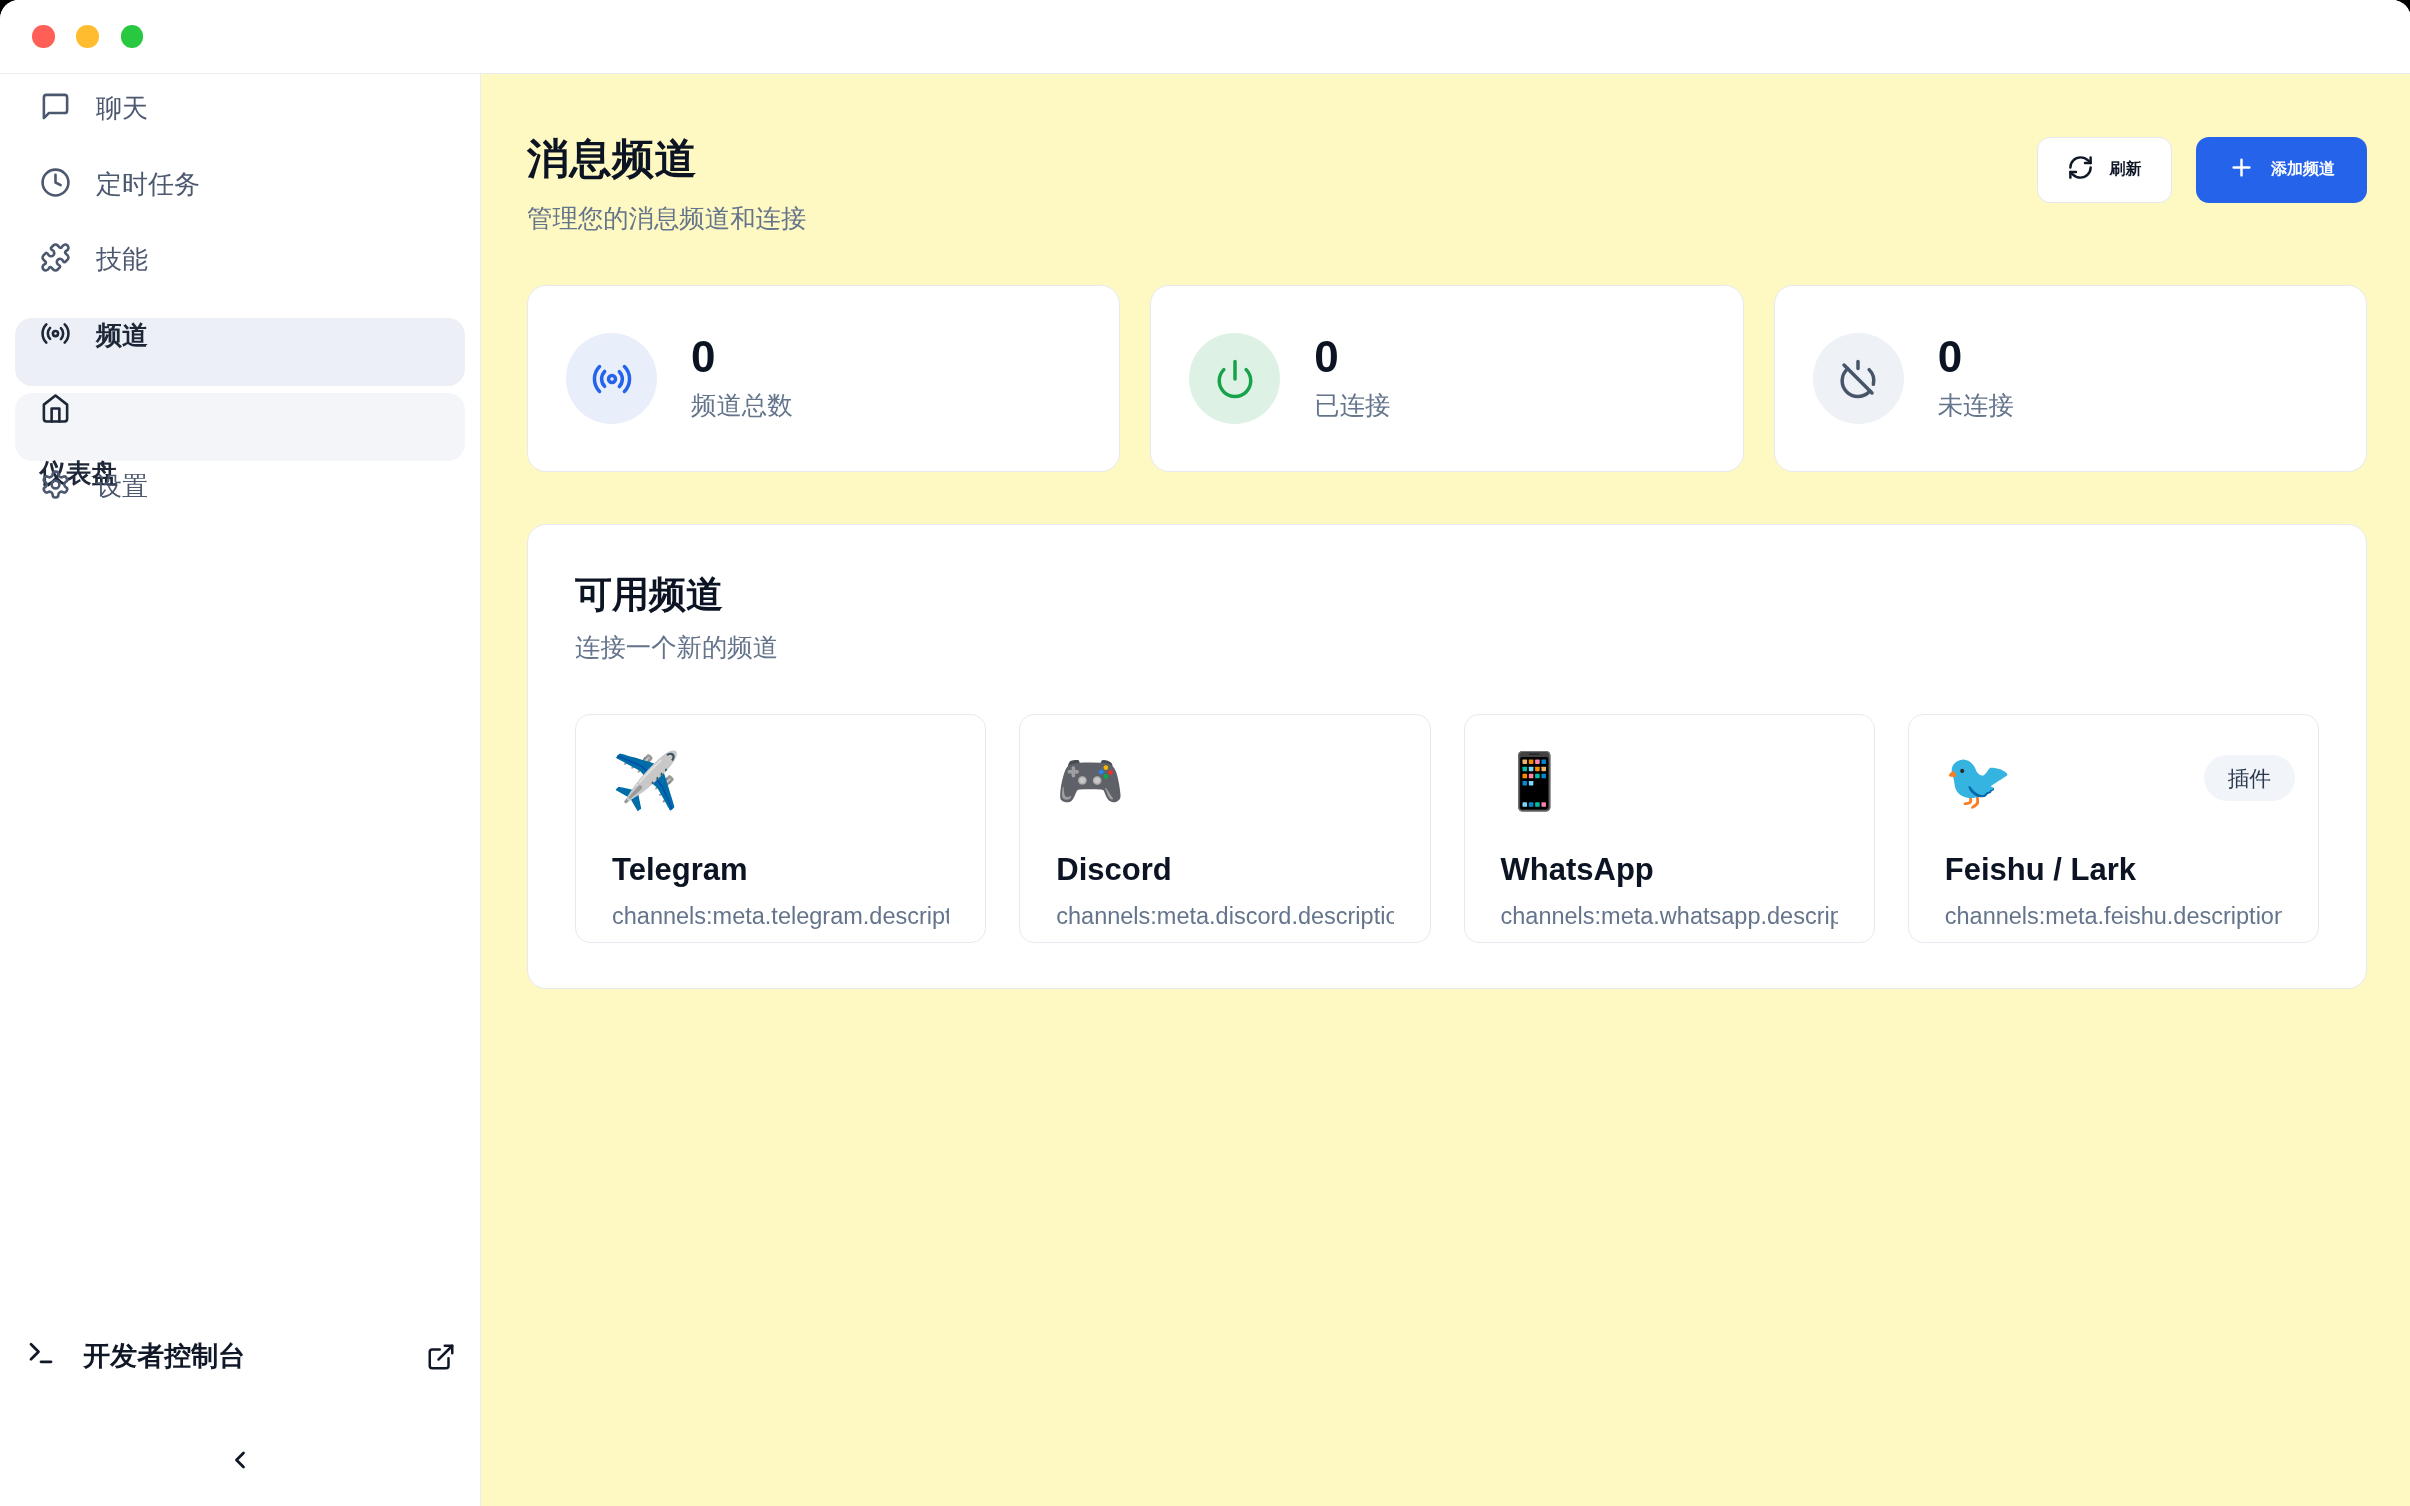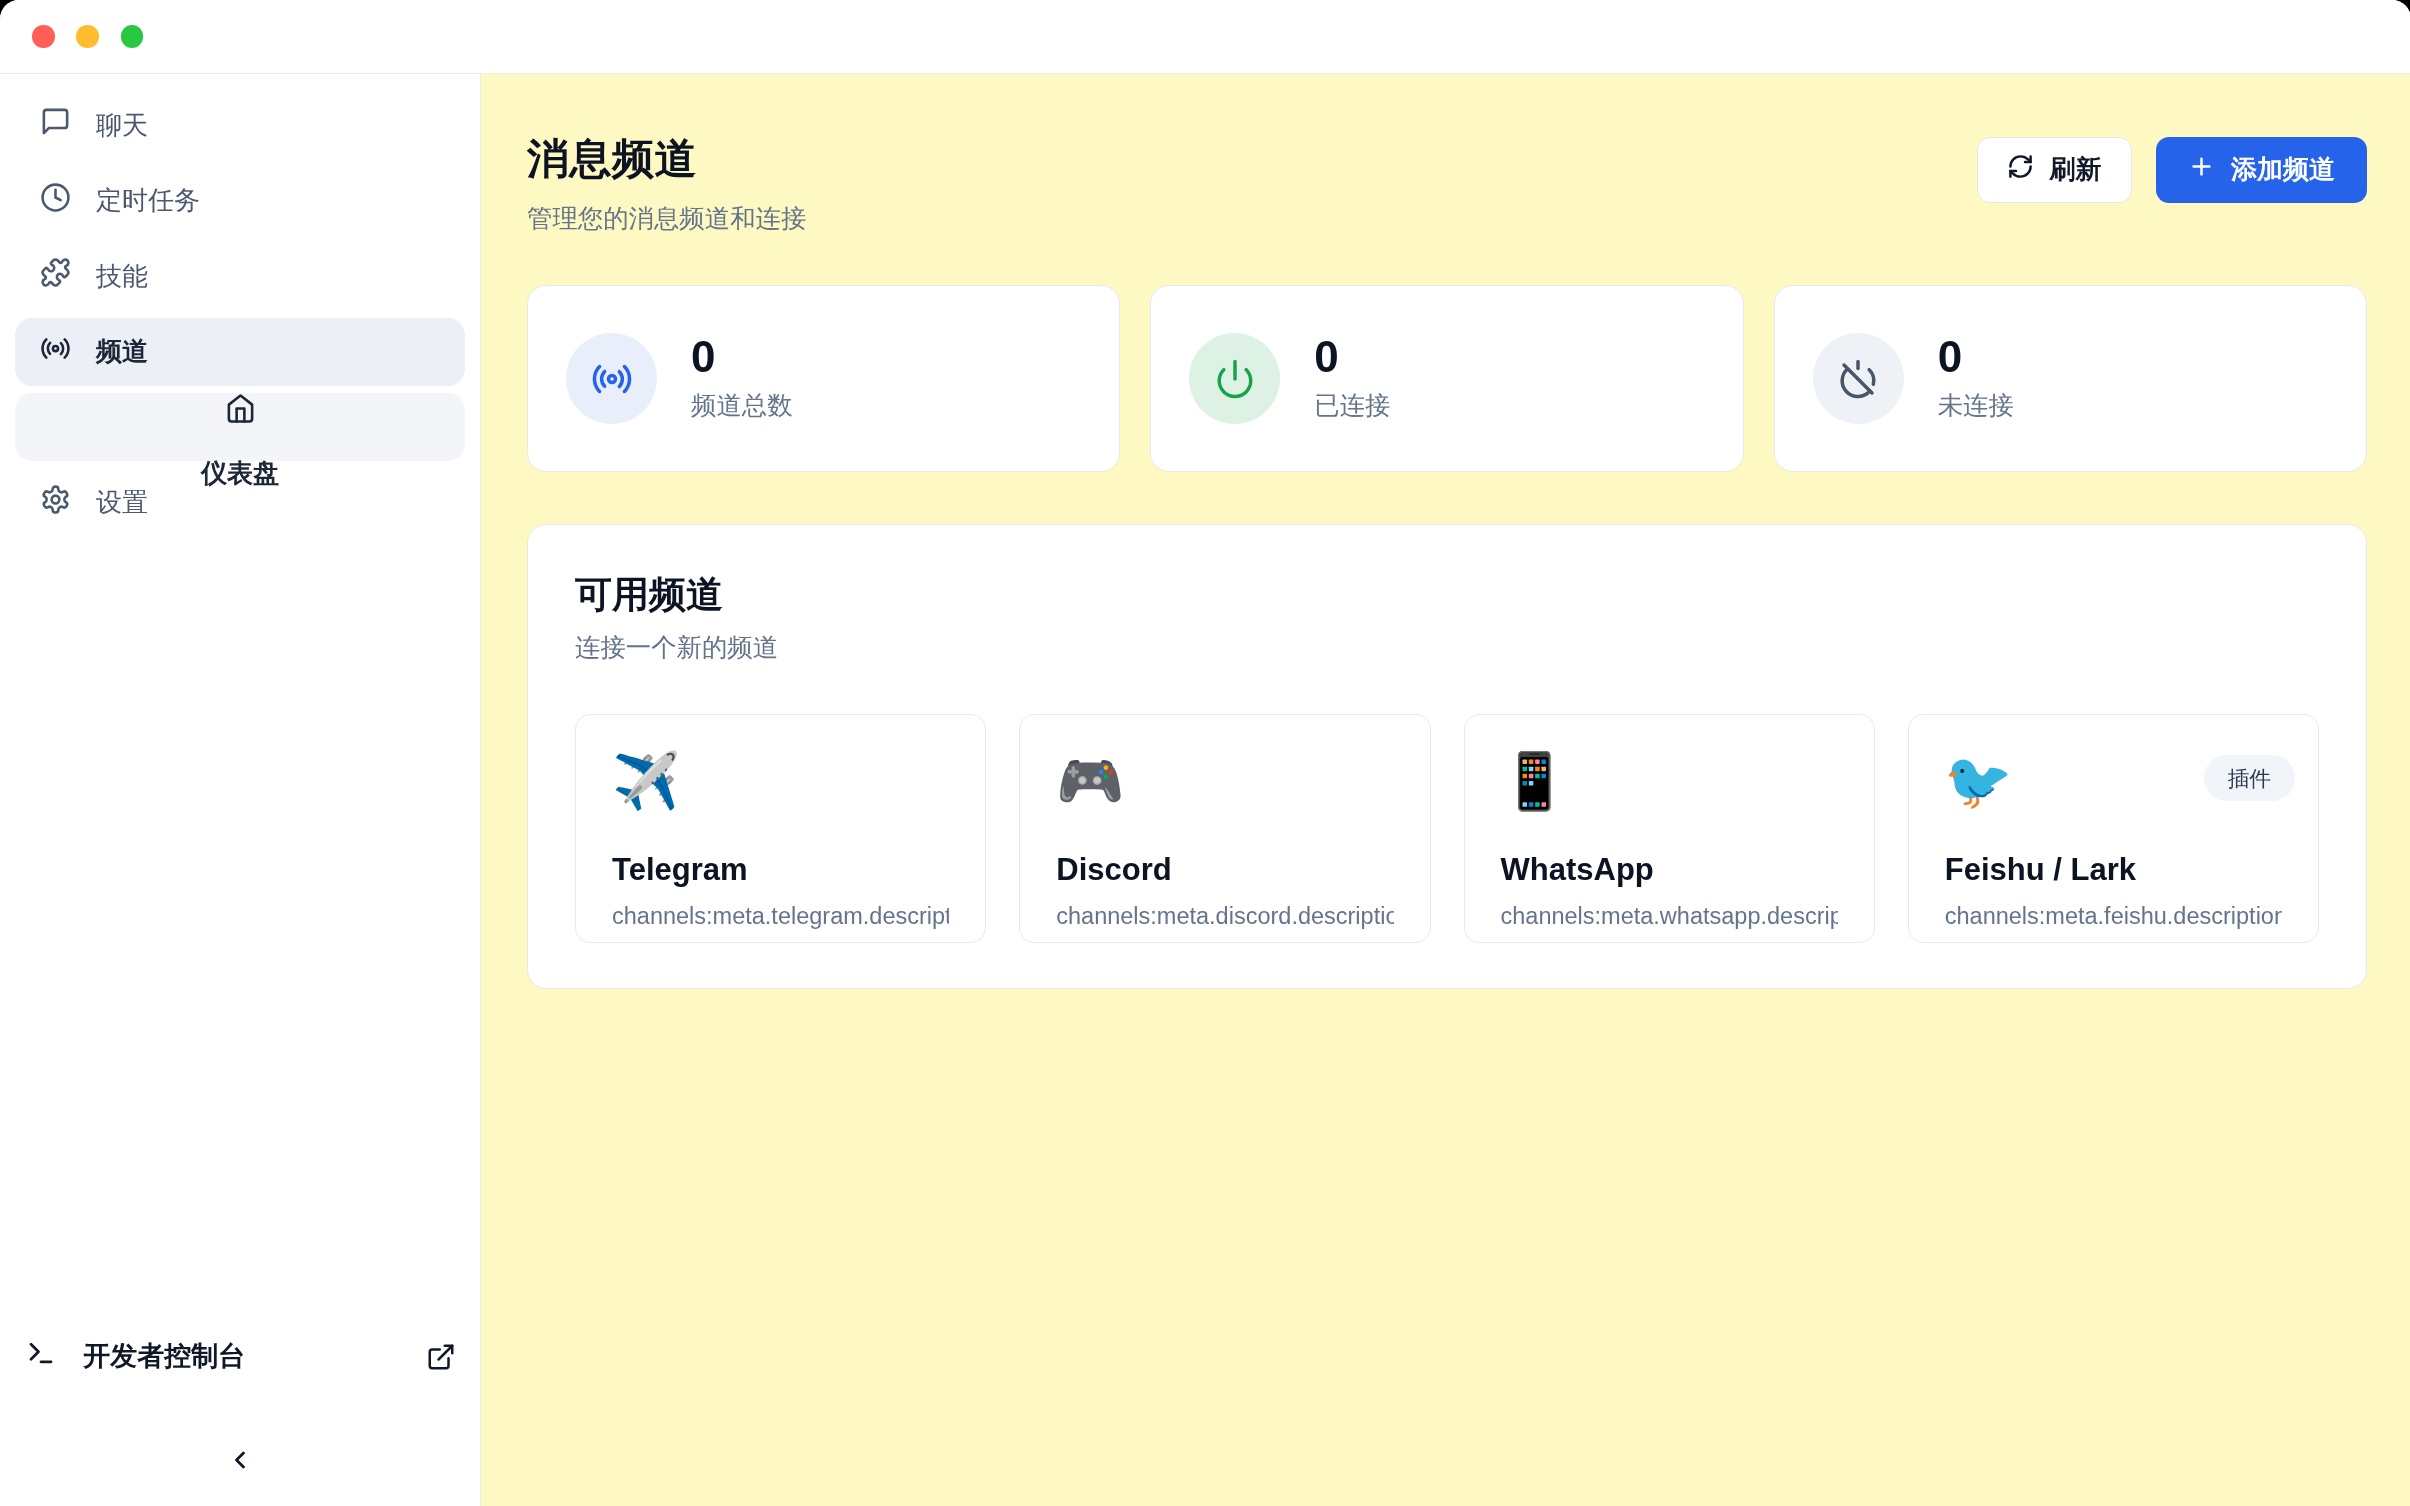--- a/index.html
+++ b/index.html
@@ -13,41 +13,41 @@
   .traffic { display:flex; gap:21.7px; }
   .light { width:22.6px; height:22.6px; border-radius:50%; }
   .light.red { background:#ff5f57; }
   .light.yellow { background:#febc2e; }
   .light.green { background:#28c840; }
 
   .app { flex:1; display:flex; min-height:0; }
 
   
   .sidebar { width:481px; flex:none; border-right:1.9px solid #e9edf2; display:flex; flex-direction:column; padding:17px 15px 19px; }
-  .nav-item { height:68px; flex:none; border-radius:17px; display:flex; align-items:center; gap:25.4px; padding:0 24.5px; margin-bottom:7.5px; font-size:26px; font-weight:500; color:#4b586e; cursor:pointer; }
+  .nav-item { height:68px; flex:none; border-radius:17px; display:flex; align-items:flex-start; gap:25.4px; padding:0 24.5px; margin-bottom:7.5px; font-size:26px; font-weight:500; color:#4b586e; cursor:pointer; }
   .nav-item svg { width:31px; height:31px; flex:none; }
   .nav-item.selected { background:#eceff5; color:#1d2738; font-weight:600; }
   .nav-item.soft { background:#f3f5f9; color:#1d2738; font-weight:600;flex-direction:column; }
 
   .sidebar-footer { margin-top:auto; }
   .dev-console { height:68px; display:flex; align-items:center; gap:27px; padding:0 11.3px; font-size:27px; font-weight:600; color:#101828; cursor:pointer; }
   .dev-console svg { width:30px; height:30px; flex:none; }
   .dev-console .ext { margin-left:auto; width:28px; height:28px; }
   .collapse-row { display:flex; justify-content:center; margin-top:45px; }
   .collapse-btn { width:68px; height:53px; display:flex; align-items:center; justify-content:center; background:none; border:none; cursor:pointer; color:#101828; }
   .collapse-btn svg { width:28px; height:28px; }
 
   
   .main { flex:1; padding:57px 44px 0 46px; overflow:hidden; background:#fef9c3; }
 
   .page-header { display:flex; justify-content:space-between; align-items:flex-start; margin-bottom:49px; }
   .page-title { font-size:42px; font-weight:700; color:#0c1424; letter-spacing:0.5px; }
   .page-subtitle { font-size:25.4px; color:#64748b; margin-top:15px; }
   .header-actions { display:flex; gap:24.5px; margin-top:5.6px; }
-  .btn { height:66px; display:flex; align-items:center; gap:16px; border-radius:13px; font-size:26px; font-weight:600; cursor:pointer; font-family:inherit; }
+  .btn { height:66px; display:flex; align-items:center; gap:16px; border-radius:13px; font-size:16px; font-weight:600; cursor:pointer; font-family:inherit; }
   .btn svg { width:27px; height:27px; }
   .btn-outline { background:#fff; border:1.9px solid #e3e8ef; color:#101828; padding:0 29px; }
   .btn-primary { background:#2563eb; border:none; color:#fff; padding:0 32px; }
 
   .stats-row { display:flex; gap:30px; margin-bottom:52px; }
   .stat-card { flex:1; height:187px; background:#fff; border:1.9px solid #e6eaf0; border-radius:19px; display:flex; align-items:center; padding:0 38px; gap:34px; }
   .stat-icon { width:91px; height:91px; border-radius:50%; flex:none; display:flex; align-items:center; justify-content:center; }
   .stat-icon svg { width:42px; height:42px; }
   .stat-icon.blue { background:#e9eefb; color:#2563eb; }
   .stat-icon.green { background:#ddf2e5; color:#17a34a; }

